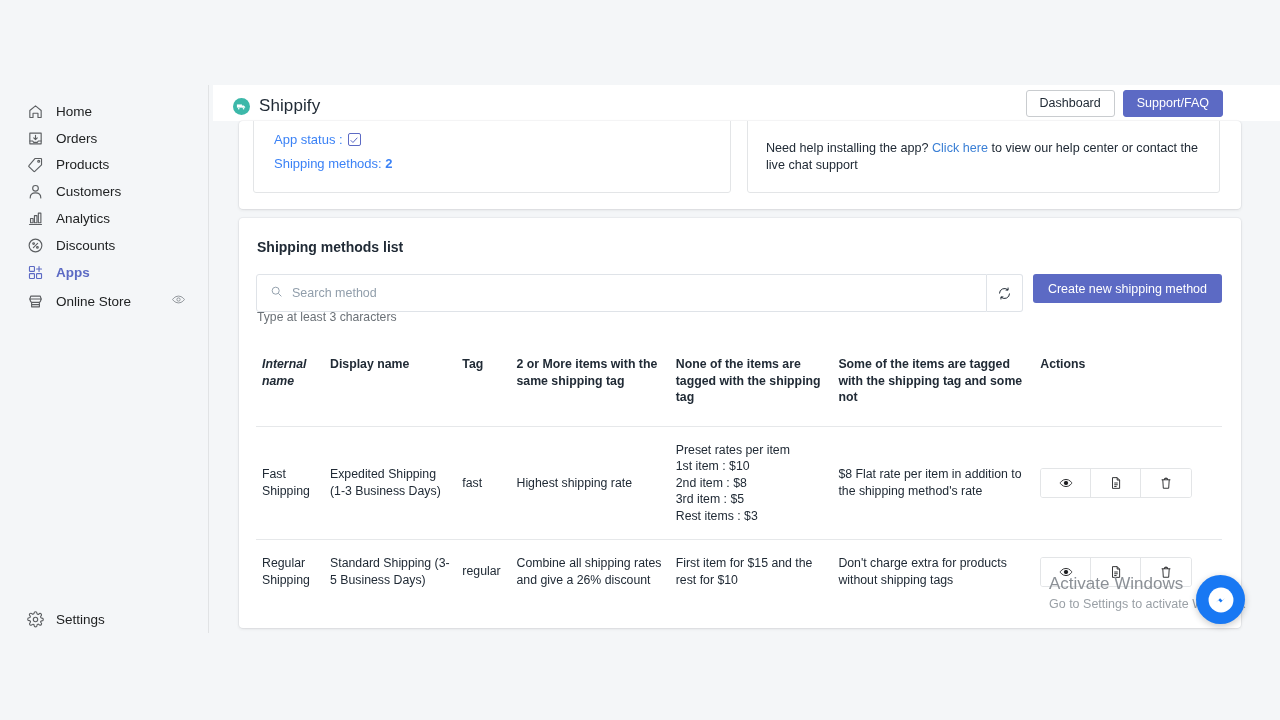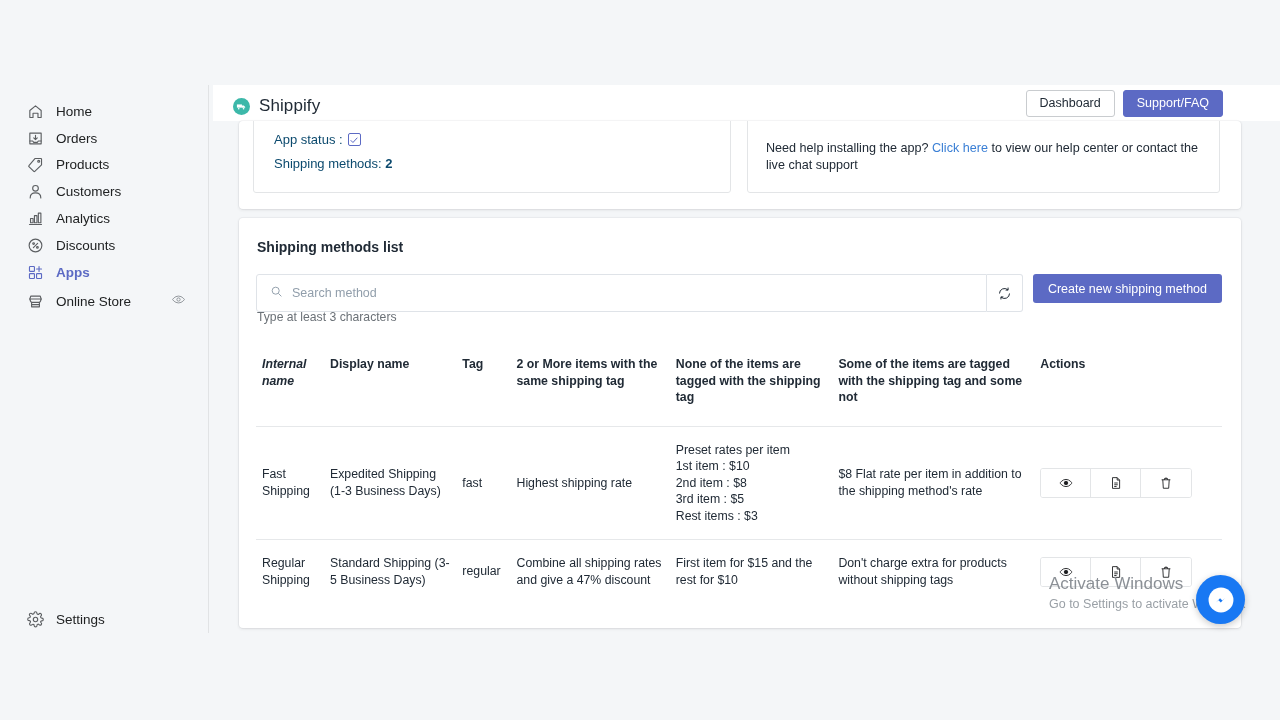--- a/index.html
+++ b/index.html
@@ -70,21 +70,21 @@
     background: #ffffff; border-radius: 4px;
     box-shadow: 0 0 0 1px rgba(63,63,68,.04), 0 1px 3px rgba(63,63,68,.12);
     overflow: hidden;
   }
   .panel {
     position: absolute; border: 1px solid #e3e5e7; border-radius: 3px;
     background: #fff;
   }
   .panel-left { left: 14px; top: -18px; width: 478px; height: 90px; }
   .panel-right { left: 508px; top: -18px; width: 473px; height: 90px; }
-  .panel-left .ln { position: absolute; font-size: 13px; color: #0c4a6e; }
+  .panel-left .ln { position: absolute; font-size: 13px; color: #3b82f6; }
   .ln1 { left: 20px; top: 28px; display: flex; align-items: center; gap: 5px; }
   .ln2 { left: 20px; top: 52px; }
   .cbx {
     width: 13px; height: 13px; border: 1px solid #5c6ac4; border-radius: 2px;
     background: #fff; display: inline-flex; align-items: center; justify-content: center;
   }
   .cbx svg { width: 10px; height: 10px; stroke: #4959bd; stroke-width: 2.2; fill: none; }
   .help-text {
     position: absolute; left: 18px; top: 36px; width: 432px;
     font-size: 12.6px; line-height: 17px; color: #212b36;
@@ -413,21 +413,21 @@
                   </svg>
               </button>
             </span>
           </td>
         </tr>
 
         <tr>
           <td class="c-internal">Regular Shipping</td>
           <td class="c-display">Standard Shipping (3-5 Business Days)</td>
           <td class="c-tag">regular</td>
-          <td class="c-two">Combine all shipping rates and give a 47% discount</td>
+          <td class="c-two">Combine all shipping rates and give a 26% discount</td>
           <td class="c-none">First item for $15 and the rest for $10</td>
           <td class="c-some">Don't charge extra for products without shipping tags</td>
           <td class="c-actions">
             <span class="actions-group">
               <button class="act-btn">
                 <svg viewBox="0 0 24 24">
                     <path d="M1.8 12S5.6 5.8 12 5.8 22.2 12 22.2 12 18.4 18.2 12 18.2 1.8 12 1.8 12z"></path>
                     <circle cx="12" cy="12" r="3" fill="#1a1c1e"></circle>
                   </svg>
               </button>

